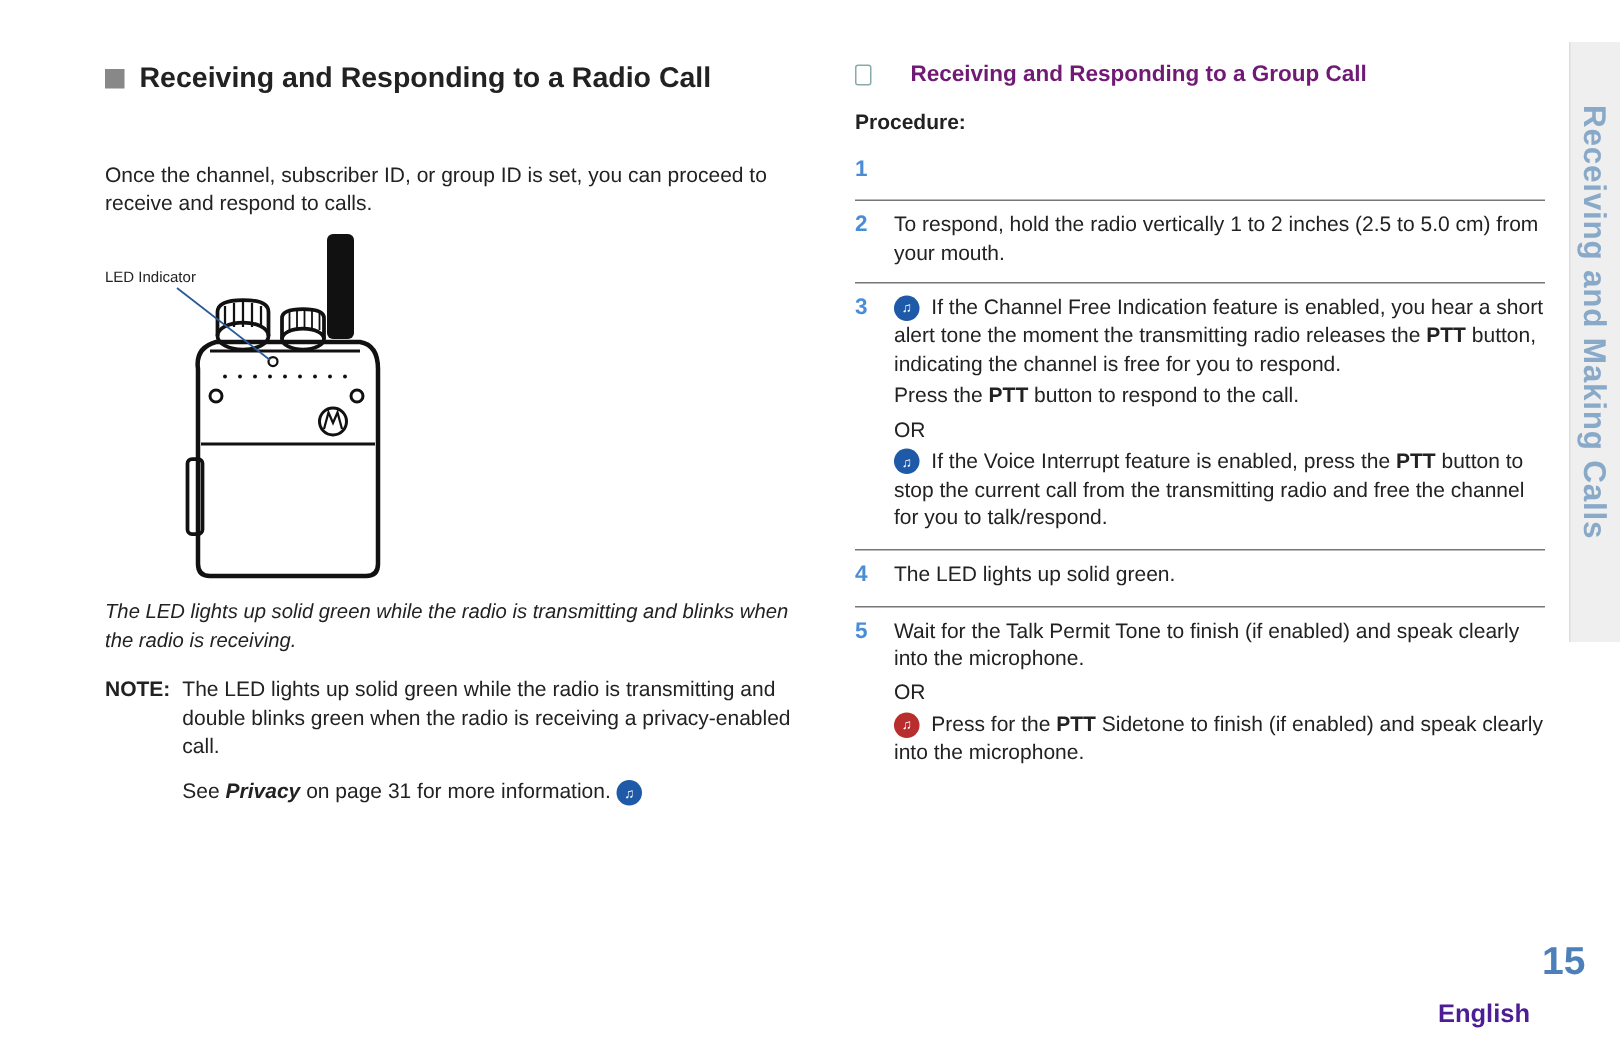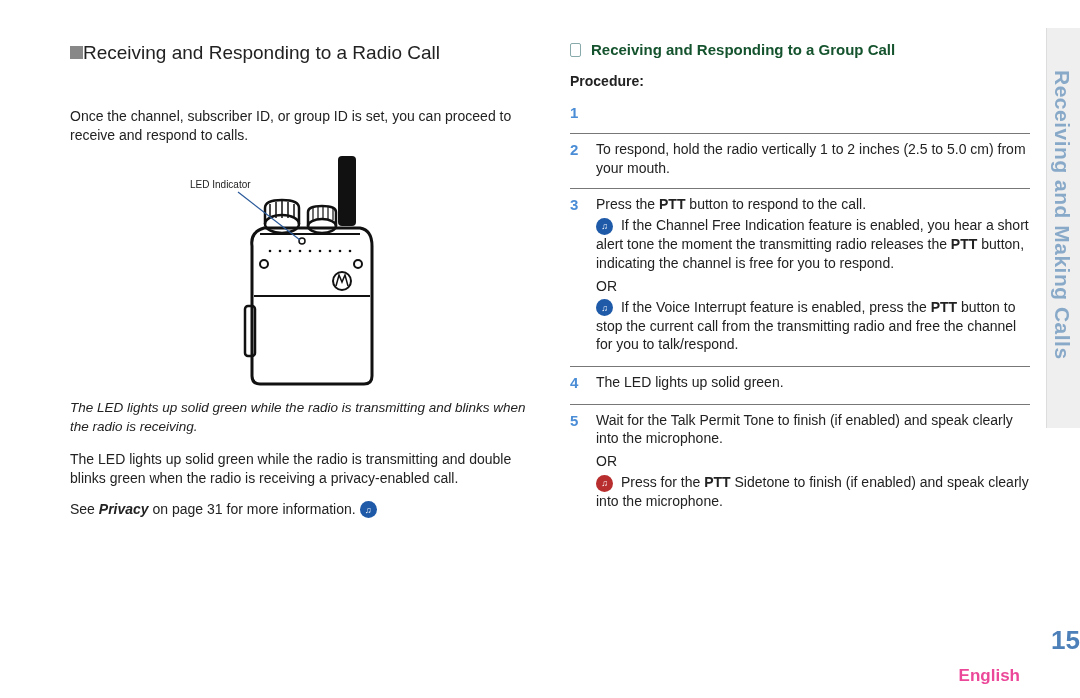--- a/index.html
+++ b/index.html
@@ -18,52 +18,52 @@
     padding: 40px 50px 20px 70px;
     gap: 40px;
     height: 640px;
   }
   .col {
     flex: 1;
     min-width: 0;
   }
   .section-title {
     font-size: 19px;
-    font-weight: normal;
+    font-weight: bold;
     color: #222;
     margin-bottom: 14px;
     display: flex;
     align-items: center;
+    gap: 10px;
   }
   .section-title .sq {
     width: 13px;
     height: 13px;
     background: #888;
     display: inline-block;
   }
   .sub-title {
     font-size: 15px;
     font-weight: bold;
-    color: #14532d;
+    color: #701a75;
     margin-bottom: 12px;
     display: flex;
     align-items: center;
-    gap: 10px;
+    gap: 26px;
   }
   .sub-title .pg-icon {
     width: 11px;
     height: 14px;
     border: 1px solid #8aa;
     border-radius: 2px 2px 2px 2px;
     position: relative;
     display: inline-block;
   }
   .para { margin-bottom: 12px; margin-top: 41px; }
   .figure {
-    text-align: center;
     margin: 10px 0 8px;
   }
   .figure svg { display: inline-block; }
   .caption {
     font-style: italic;
     font-size: 13.5px;
     margin-bottom: 14px;
   }
   .note-block { display: flex; gap: 8px; margin-bottom: 14px; }
   .note-label { font-weight: bold; white-space: nowrap; }
@@ -116,33 +116,33 @@
     right: 4px;
     top: 70px;
     writing-mode: vertical-rl;
     font-size: 21px;
     font-weight: bold;
     color: #89a9c9;
     letter-spacing: 0.5px;
   }
   .page-num {
     position: absolute;
-    right: 0;
+    right: 23px;
     bottom: 40px;
     font-size: 26px;
     font-weight: bold;
     color: #4d80b8;
   }
   .footer-lang {
     position: absolute;
     right: 60px;
     bottom: 10px;
     font-size: 17px;
     font-weight: bold;
-    color: #ec4899;
+    color: #4c1d95;
   }
   b { font-weight: bold; }
   i { font-style: italic; }
 </style>
 </head>
 <body>
 
 <div class="side-tab"></div>
 <div class="side-tab-text">Receiving and Making Calls</div>
 
@@ -197,20 +197,21 @@
         <rect x="55" y="150" width="10" height="50" rx="3" fill="none" stroke="#111" stroke-width="2.5"></rect>
 
         <line x1="48" y1="36" x2="110" y2="84" stroke="#2a5a9a" stroke-width="1.2"></line>
         <text x="0" y="32" font-size="10" fill="#222">LED Indicator</text>
       </svg>
     </div>
 
     <p class="caption">The LED lights up solid green while the radio is transmitting and blinks when the radio is receiving.</p>
 
     <div class="note-block">
+      <div class="note-label">NOTE:</div>
       <div class="note-body">
         <p>The LED lights up solid green while the radio is transmitting and double blinks green when the radio is receiving a privacy-enabled call.</p>
         <p>
           <span>See </span><b><i>Privacy</i></b><span> on page 31 for more information.</span>
           <span class="icon-circle icon-blue"></span>
         </p>
       </div>
     </div>
   </div>
 
@@ -229,25 +230,25 @@
 
       <div class="step">
         <div class="step-num">2</div>
         <div class="step-body">To respond, hold the radio vertically 1 to 2 inches (2.5 to 5.0 cm) from your mouth.</div>
       </div>
 
       <div class="step">
         <div class="step-num">3</div>
         <div class="step-body">
           <p>
-            <span>Press the </span><b>PTT</b><span> button to respond to the call.</span>
-          </p>
-          <p>
             <span class="icon-circle icon-blue"></span>
             <span>If the Channel Free Indication feature is enabled, you hear a short alert tone the moment the transmitting radio releases the </span><b>PTT</b><span> button, indicating the channel is free for you to respond.</span>
+          </p>
+          <p>
+            <span>Press the </span><b>PTT</b><span> button to respond to the call.</span>
           </p>
           <div class="or-label">OR</div>
           <p>
             <span class="icon-circle icon-blue"></span>
             <span>If the Voice Interrupt feature is enabled, press the </span><b>PTT</b><span> button to stop the current call from the transmitting radio and free the channel for you to talk/respond.</span>
           </p>
         </div>
       </div>
 
       <div class="step">

